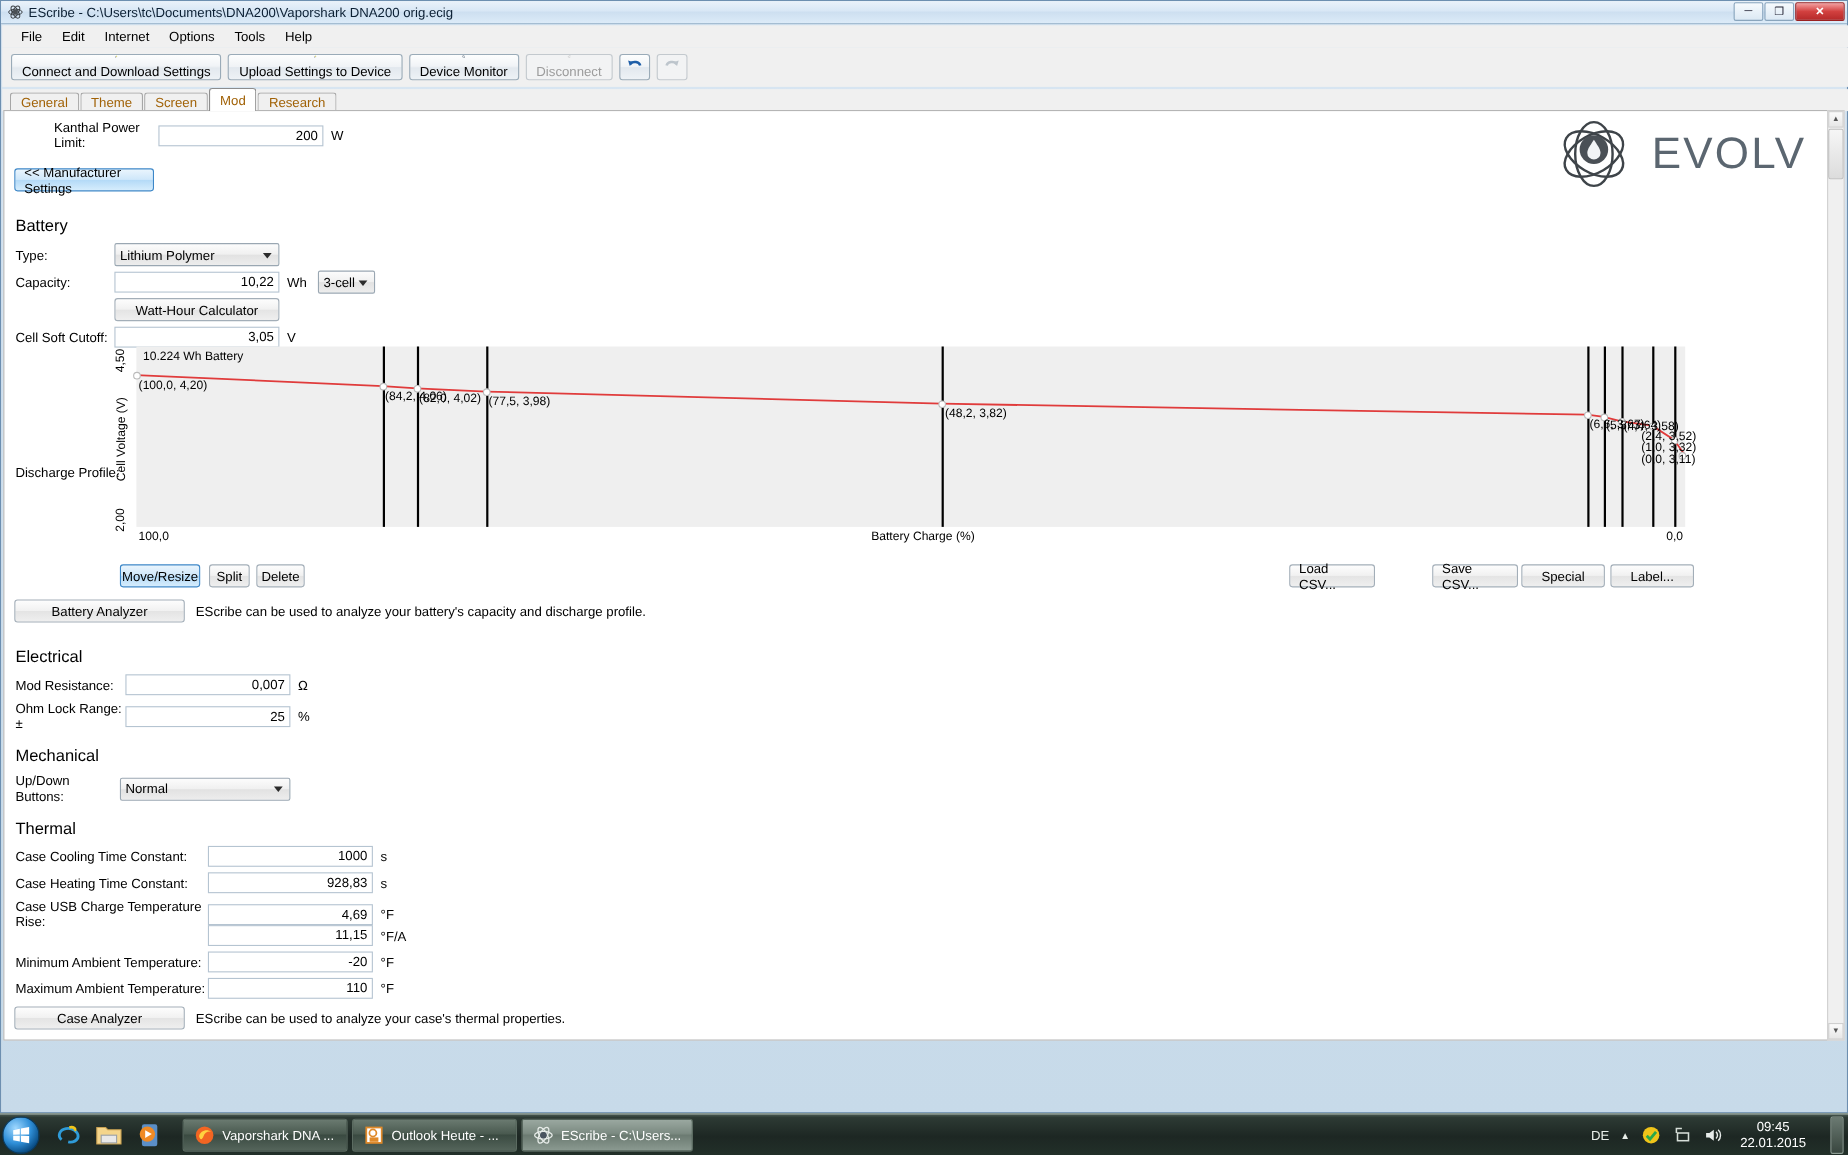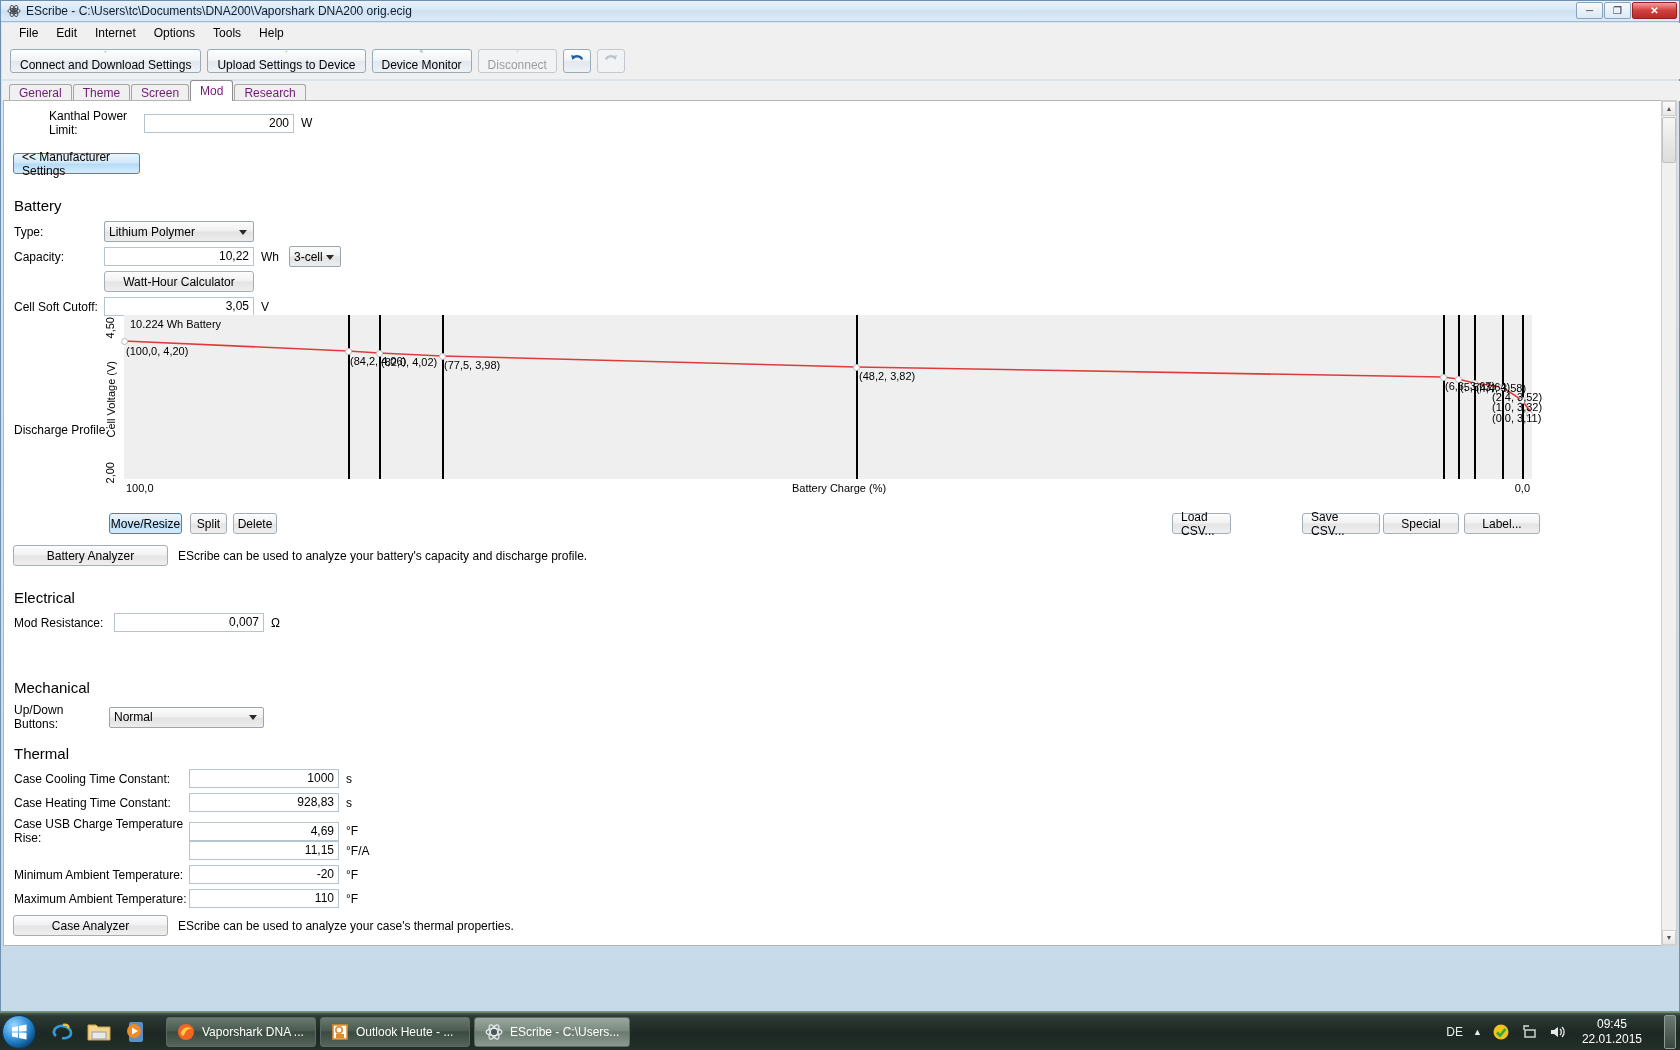--- a/index.html
+++ b/index.html
@@ -63,21 +63,21 @@
 
   
   .tabstrip{
     position:absolute; left:1px; top:80px; width:1678px; height:20px;
     background:#f0f0f0; display:flex; align-items:flex-end; padding-left:7px;
   }
   .tab{
     height:17px; padding:0 9px; display:flex;align-items:center;
     border:1px solid #a6a6a6; border-bottom:none;
     border-radius:3px 3px 0 0; background:#f0f0f0; font-size:12px;
-    margin-right:1px; color:#701a75;
+    margin-right:1px; color:#a16207;
   }
   .tab.active{ height:21px; background:#fff; border-color:#8d8d8d; font-weight:normal; z-index:3;}
 
   
   .content{
     position:absolute; left:2px; top:99px; width:1660px; height:846px;
     background:#fff; border:1px solid #b5b5b5; overflow:hidden;
   }
   .scrollbar{
     position:absolute; right:2px; top:99px; width:16px; height:846px;
@@ -253,20 +253,32 @@
     <div class="tabstrip">
       <div class="tab">General</div>
       <div class="tab">Theme</div>
       <div class="tab">Screen</div>
       <div class="tab active">Mod</div>
       <div class="tab">Research</div>
     </div>
 
     <div class="content">
 
+      <div class="logo" style="right:20px; top:8px;">
+        <svg width="78" height="62" viewBox="0 0 78 62">
+          <g fill="none" stroke="#3e4449" stroke-width="2.2">
+            <ellipse cx="39" cy="31" rx="17" ry="29"></ellipse>
+            <ellipse cx="39" cy="31" rx="17" ry="29" transform="rotate(60 39 31)"></ellipse>
+            <ellipse cx="39" cy="31" rx="17" ry="29" transform="rotate(120 39 31)"></ellipse>
+          </g>
+          <circle cx="39" cy="27" r="13" fill="#4a5056"></circle>
+          <path d="M39 18 C43 24 45 27 45 30 a6 6 0 0 1 -12 0 c0 -3 2 -6 6 -12 Z" fill="#f2f4f6"></path>
+        </svg>
+        <span class="logo-text">EVOLV</span>
+      </div>
 
       <div class="row" style="left:10px; top:8px;">
         <span class="lbl" style="width:95px;margin-left:35px;">Kanthal Power Limit:</span>
         <div class="txtbox" style="width:150px;">200</div>
         <span class="unit">W</span>
       </div>
 
       <div class="btn primary accentborder" style="position:absolute; left:9px; top:52px; width:127px;">&lt;&lt; Manufacturer Settings</div>
 
       <div class="section-h" style="position:absolute; left:10px; top:96px;">Battery</div>
@@ -350,36 +362,41 @@
 
         <div class="xtick" style="left:24px; top:167px;">100,0</div>
         <div class="xtick" style="right:2px; top:167px;">0,0</div>
         <div class="xaxis-label" style="left:690px; top:167px;">Battery Charge (%)</div>
       </div>
 
       <div class="btn primary accentborder" style="position:absolute; left:105px; top:412px; width:73px;">Move/Resize</div>
       <div class="btn" style="position:absolute; left:186px; top:412px; width:37px;">Split</div>
       <div class="btn" style="position:absolute; left:229px; top:412px; width:44px;">Delete</div>
 
-      <div class="btn" style="position:absolute; left:1168px; top:412px; width:59px;">Load CSV...</div>
+      <div class="btn" style="position:absolute; left:1168px; top:412px; width:78px;">Load CSV...</div>
       <div class="btn" style="position:absolute; left:1298px; top:412px; width:78px;">Save CSV...</div>
       <div class="btn" style="position:absolute; left:1379px; top:412px; width:76px;">Special</div>
       <div class="btn" style="position:absolute; left:1460px; top:412px; width:76px;">Label...</div>
 
       <div class="btn" style="position:absolute; left:9px; top:444px; width:155px;">Battery Analyzer</div>
       <div class="lbl" style="position:absolute; left:174px; top:448px;">EScribe can be used to analyze your battery's capacity and discharge profile.</div>
 
       <div class="section-h" style="position:absolute; left:10px; top:488px;">Electrical</div>
 
       <div class="row" style="left:10px; top:512px;">
         <span class="lbl" style="width:100px;">Mod Resistance:</span>
         <div class="txtbox" style="width:150px;">0,007</div>
         <span class="unit">Ω</span>
       </div>
 
+      <div class="row" style="left:10px; top:536px;">
+        <span class="lbl" style="width:100px;">Ohm Lock Range: ±</span>
+        <div class="txtbox" style="width:150px;">25</div>
+        <span class="unit">%</span>
+      </div>
 
       <div class="section-h" style="position:absolute; left:10px; top:578px;">Mechanical</div>
 
       <div class="row" style="left:10px; top:602px;">
         <span class="lbl" style="width:95px;">Up/Down Buttons:</span>
         <div class="combo" style="width:155px;">
           <span>Normal</span>
           <span class="arrow"></span>
         </div>
       </div>

